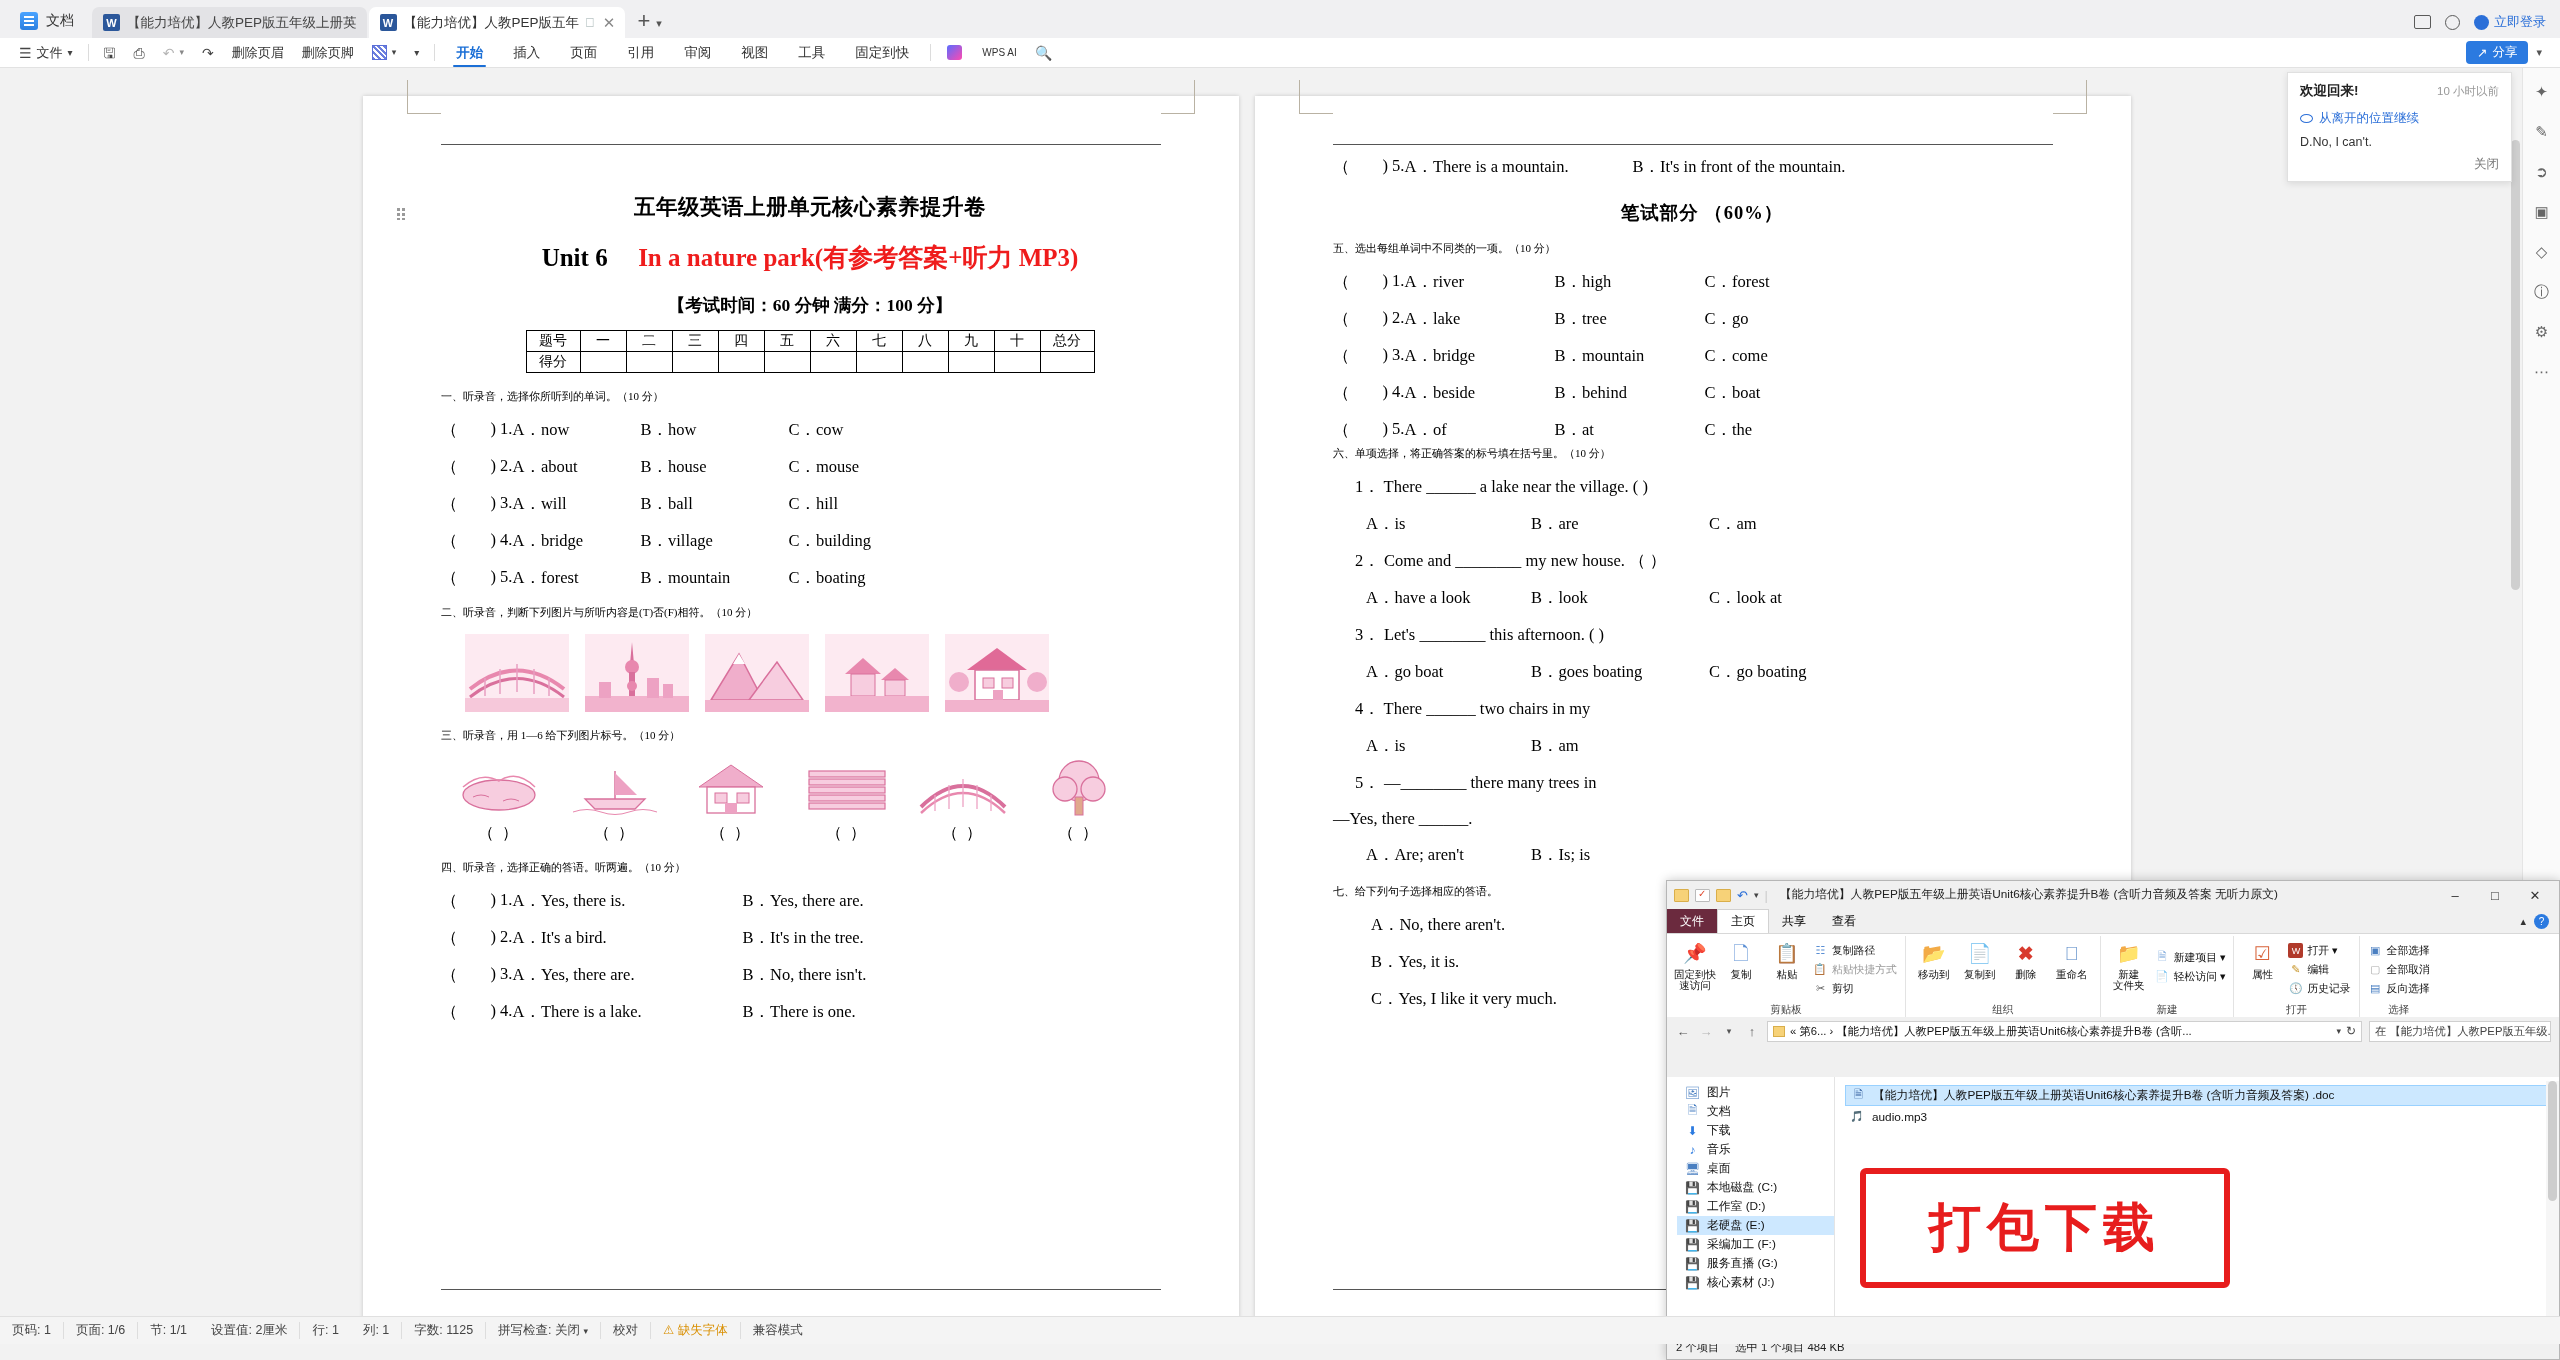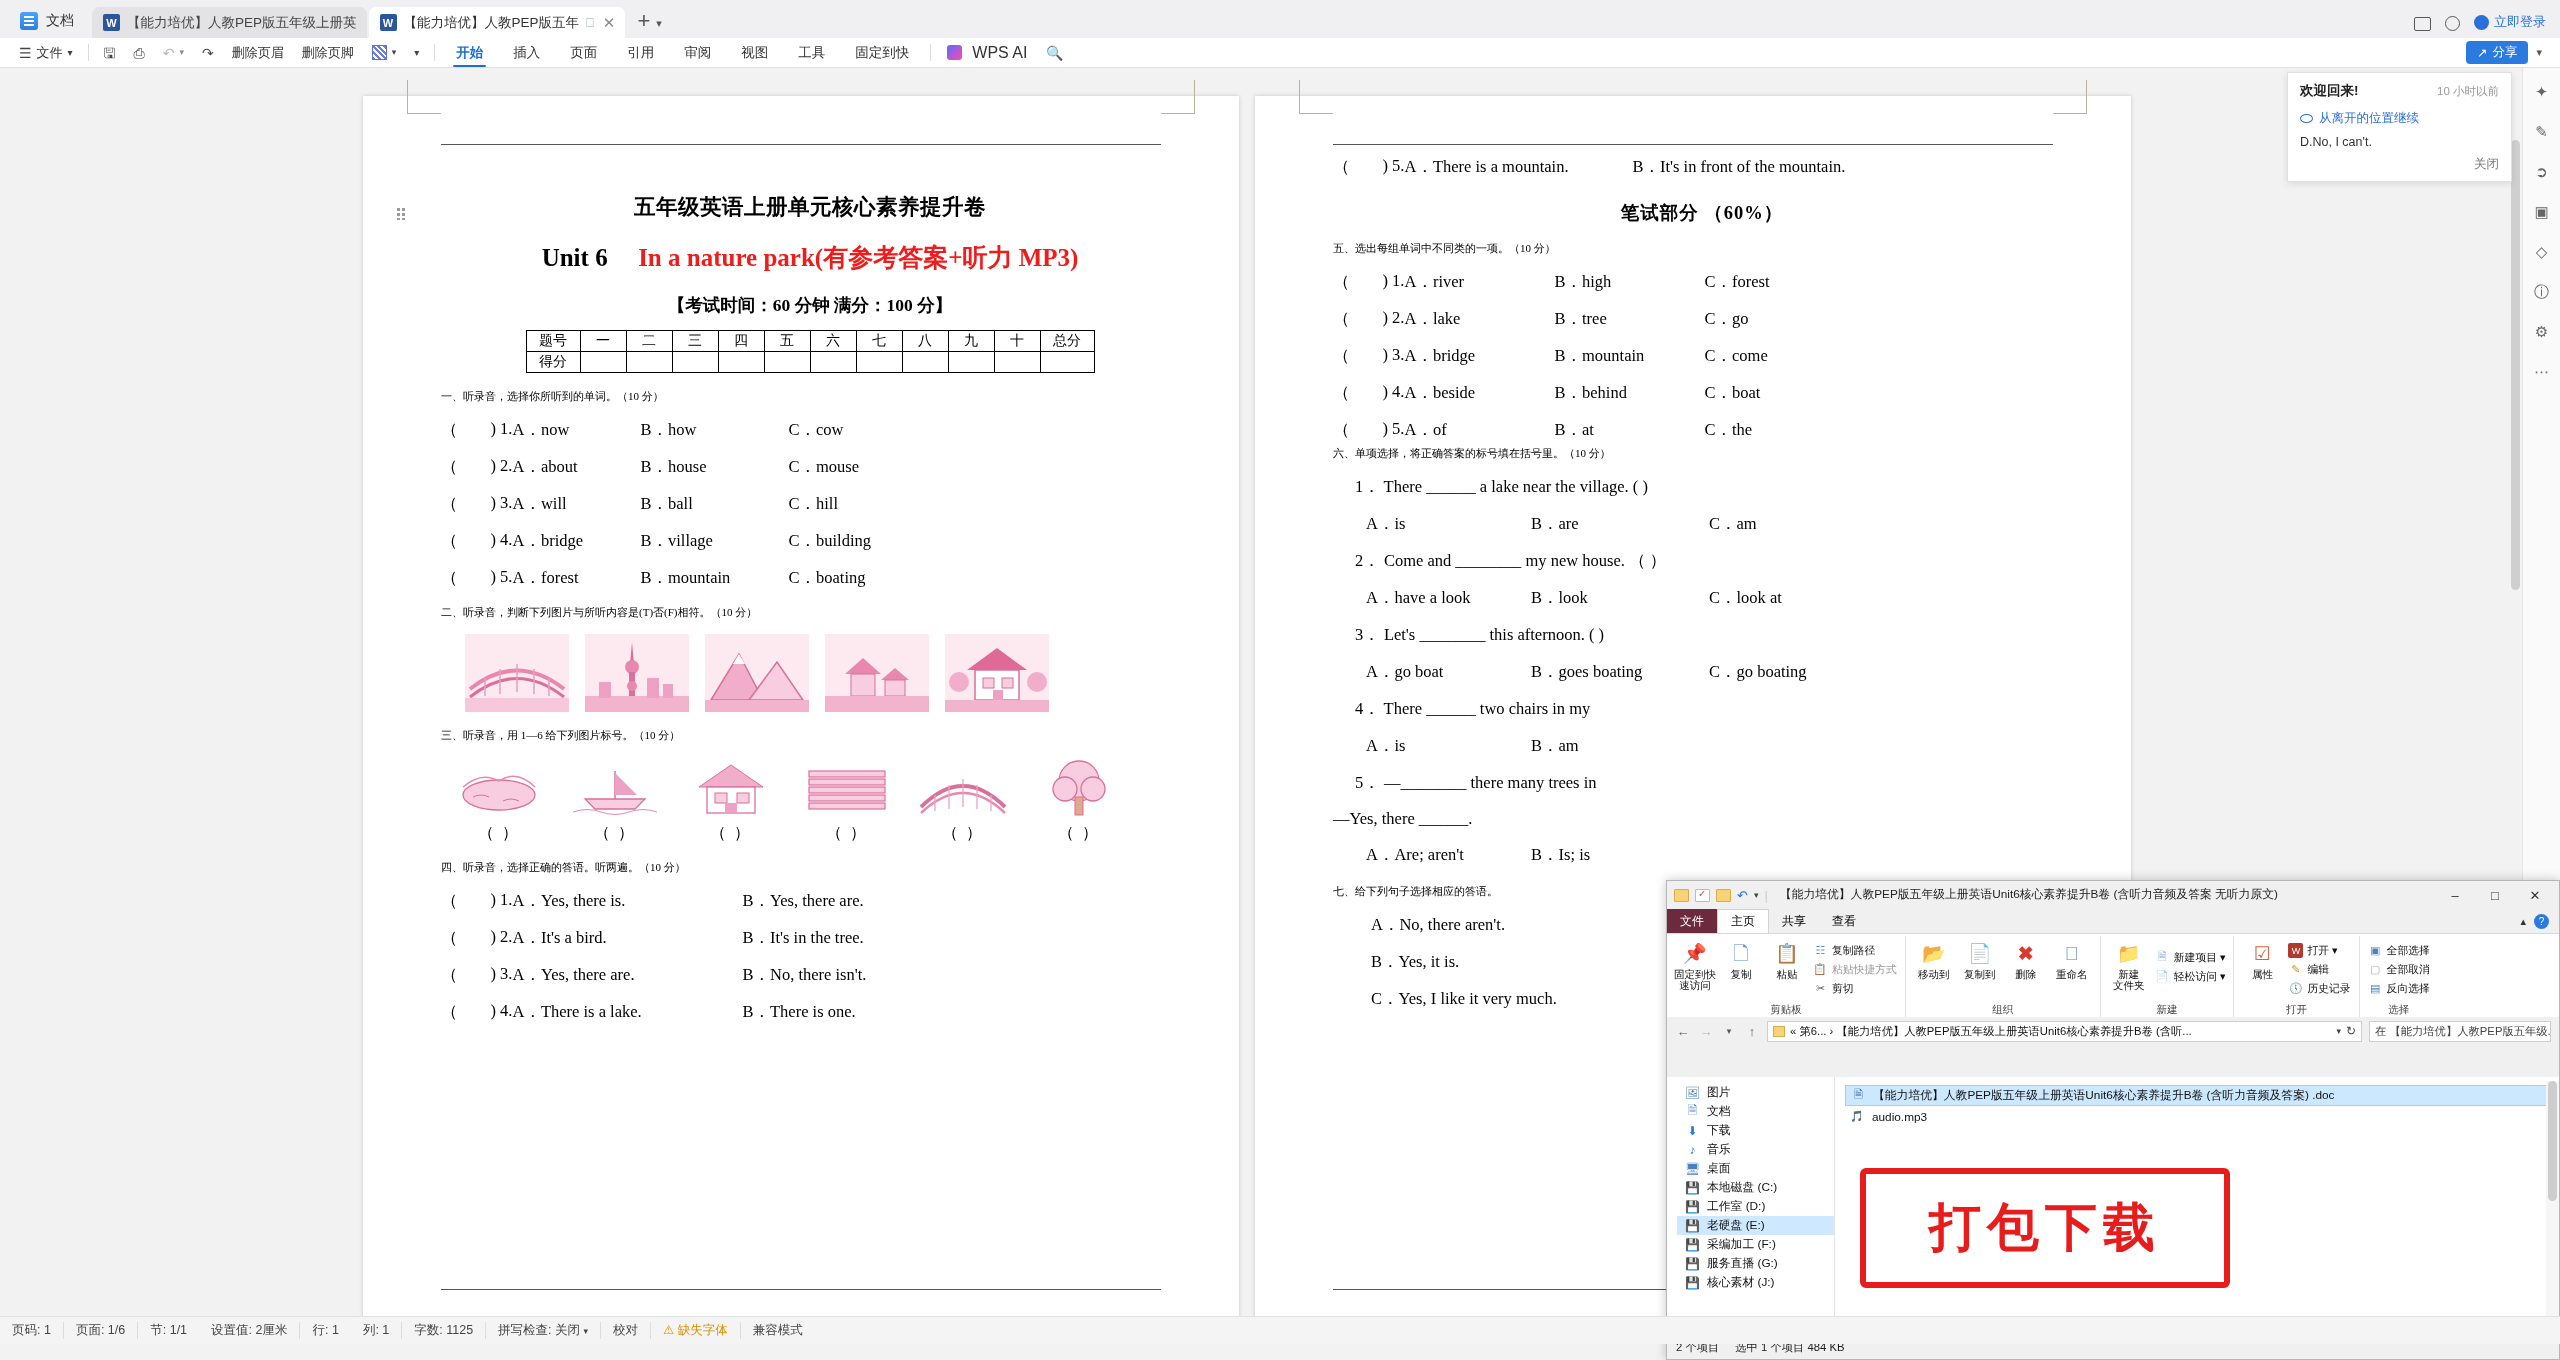--- a/index.html
+++ b/index.html
@@ -30,38 +30,38 @@
   }
   .tab.inactive { background:#e3e3e6; color:#444; }
   .tab.active { background:#ffffff; }
   .ic-w { width:17px; height:17px; background:#2b579a; color:#fff; font-size:11px; font-weight:bold;
           display:flex; align-items:center; justify-content:center; border-radius:2px; flex:none; }
   .tab-title { overflow:hidden; text-overflow:clip; }
   .tab-x { color:#888; font-size:15px; margin-left:2px; }
   .tab-mini { color:#9aa; font-size:13px; }
   .tab-plus { font-size:22px; color:#555; padding:0 6px 4px 10px; font-weight:300;}
   .tab-caret { font-size:11px; color:#555; padding-bottom:8px; }
-  .tabbar-right { margin-left:auto; display:flex; align-items:flex-end; gap:14px; padding:0 14px 7px 0; }
+  .tabbar-right { margin-left:auto; display:flex; align-items:center; gap:14px; padding:0 14px 7px 0; }
   .tbr-ic { width:17px; height:14px; border:1.4px solid #5a5a5a; border-radius:2px; }
   .tbr-ic.f2 { border-radius:50%; width:15px; height:15px; }
   .login { display:flex; align-items:center; gap:5px; color:#2b6fd8; font-size:13px; }
   .login .av { width:15px; height:15px; border-radius:50%; background:#2b6fd8; }
 
   
   .ribbon {
     height:30px; background:#fff; display:flex; align-items:center;
     gap:0px; padding:0 10px; border-bottom:1px solid #e2e2e2; position:relative; z-index:4;
   }
   .rb-item { display:flex; align-items:center; gap:5px; padding:0 9px; height:26px; font-size:13px; color:#333; }
   .rb-sep { width:1px; height:17px; background:#dcdcdc; margin:0 6px; }
   .rb-tab { padding:0 15px; height:29px; display:flex; align-items:center; font-size:13.5px; color:#333; position:relative;}
   .rb-tab.on { color:#1b6fd6; font-weight:bold; }
   .rb-tab.on:after{content:"";position:absolute;left:12px;right:12px;bottom:0;height:2.5px;background:#1b6fd6;border-radius:2px;}
   .gl { font-size:14px; color:#444; line-height:1; }
-  .wpsai { display:flex;align-items:center;gap:10px;font-size:16px;color:#333;padding:0 10px;}
+  .wpsai { display:flex;align-items:center;gap:20px;font-size:10px;color:#333;padding:0 10px;}
   .ai-dot{width:15px;height:15px;border-radius:3px;background:linear-gradient(135deg,#5a6cff,#ff49b0);}
 
   
   .docarea { position:absolute; left:0; top:68px; right:0; bottom:28px; background:#f2f2f2; overflow:hidden; }
   .page {
     position:absolute; top:28px; background:#fff; box-shadow:0 0 4px rgba(0,0,0,.18);
   }
   .page.left { left:363px; width:876px; height:1250px; }
   .page.right { left:1255px; width:876px; height:1250px; }
 

